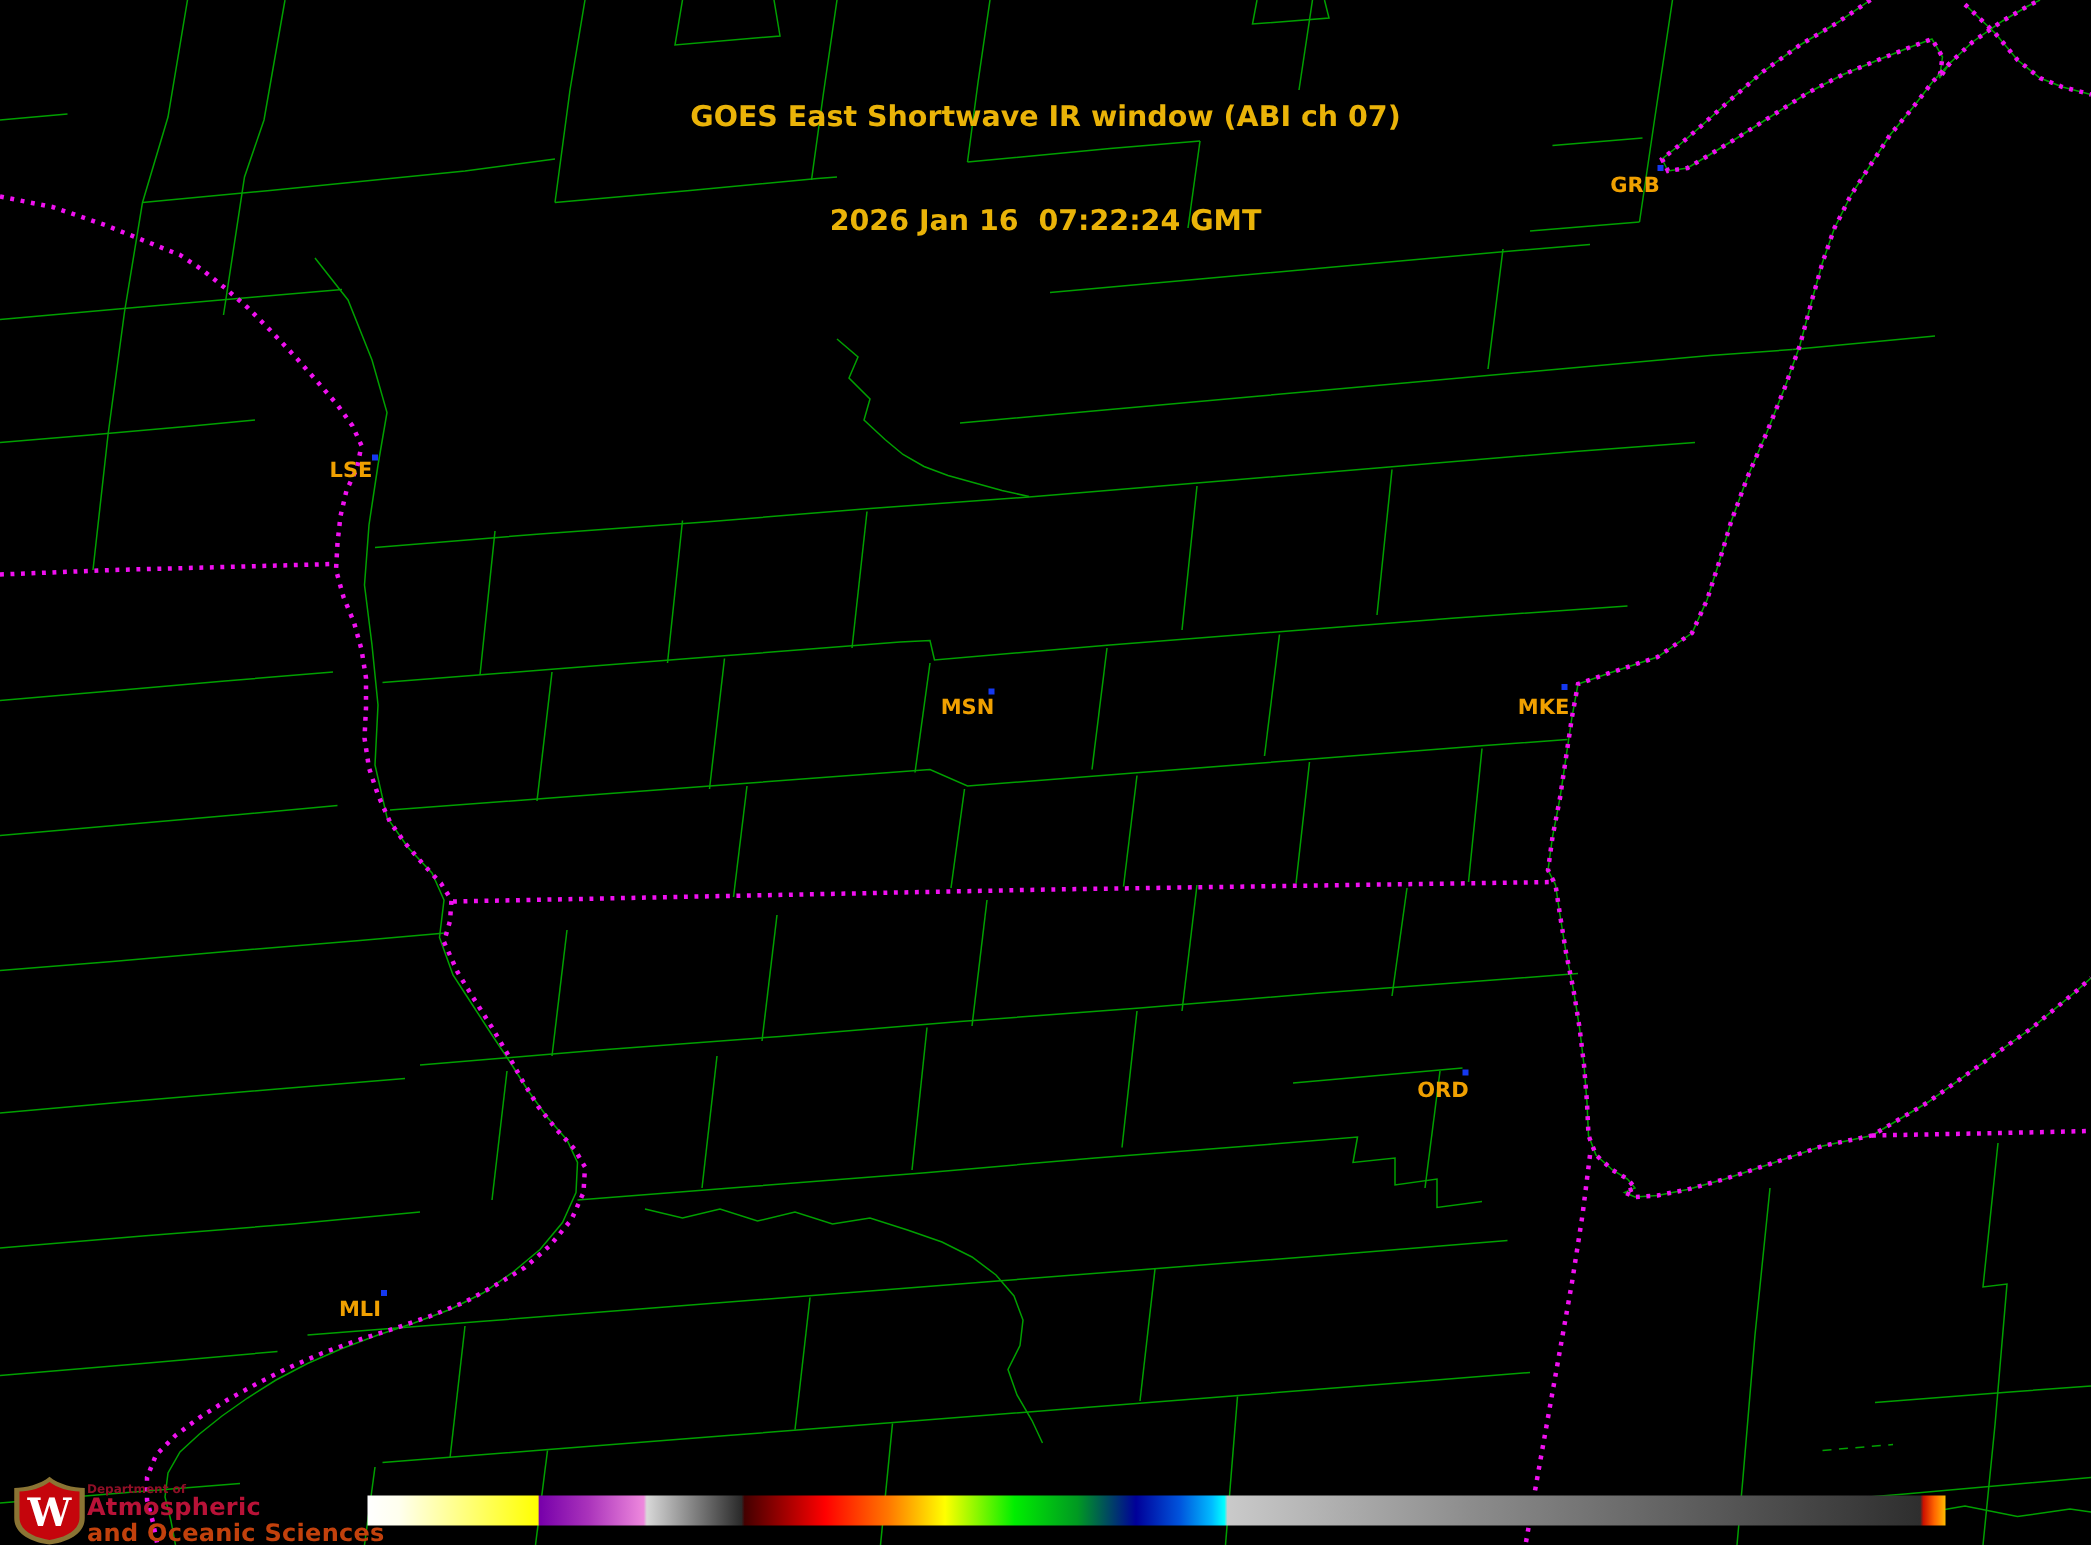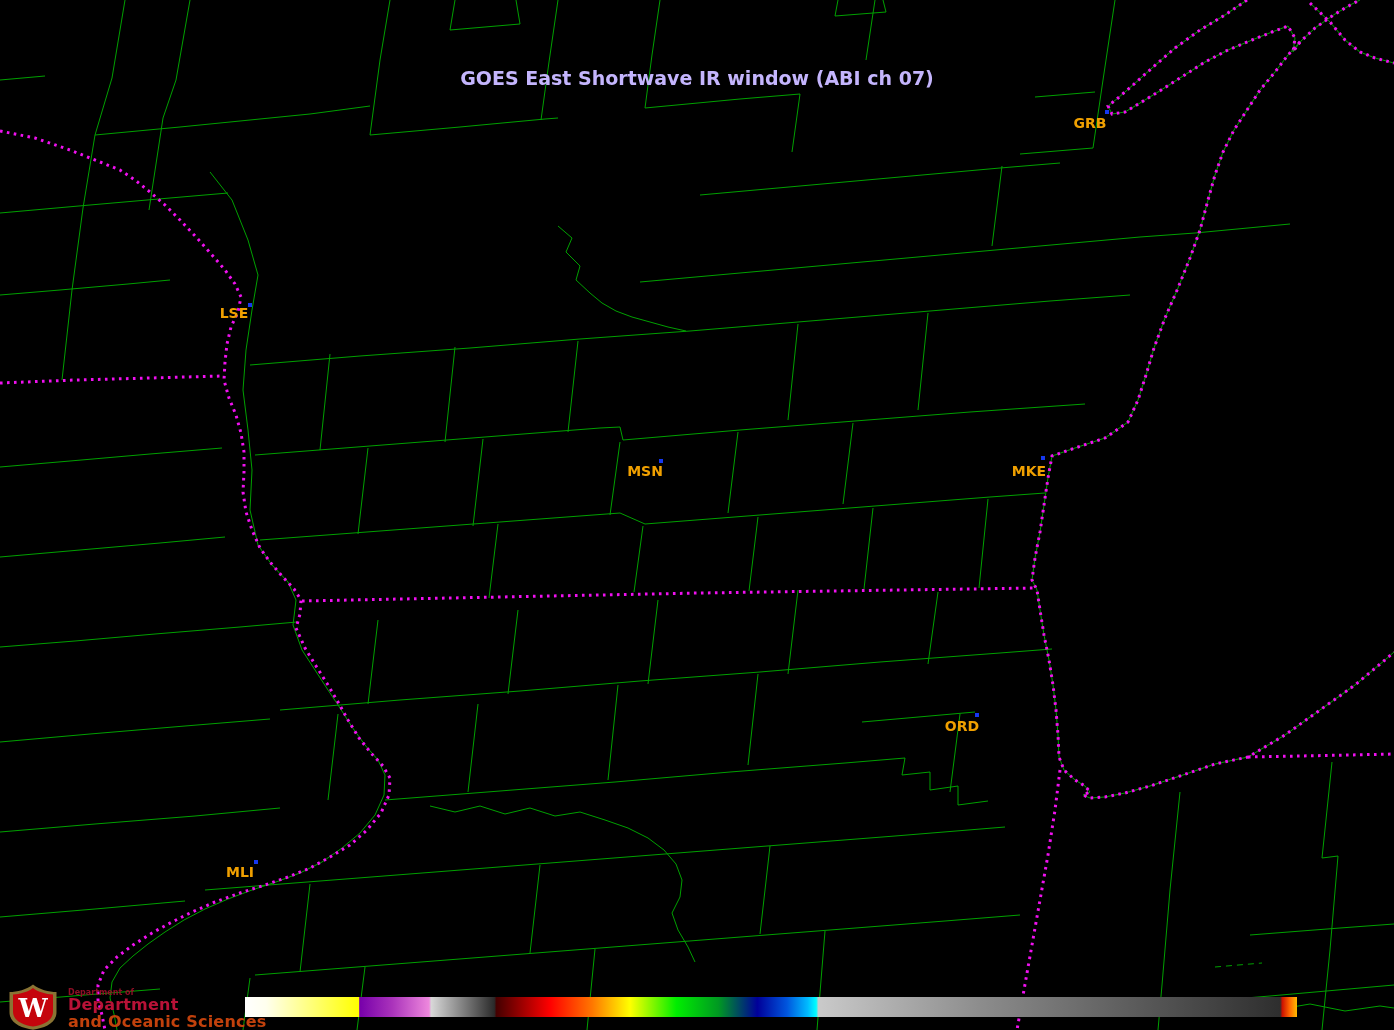--- a/index.html
+++ b/index.html
@@ -3,21 +3,21 @@
 <meta charset="utf-8">
 <style>
   html,body{margin:0;padding:0;background:#000;}
   #screen{position:relative;width:1394px;height:1030px;background:#000;overflow:hidden;
           font-family:"DejaVu Sans","Liberation Sans",sans-serif;}
   #map-svg{position:absolute;left:0;top:0;}
   .title-block{position:absolute;left:0;right:0;top:21px;text-align:center;
                font-weight:bold;font-size:19px;line-height:23px;white-space:pre;}
   #colorbar{position:absolute;}
   .logo{position:absolute;left:8px;top:984px;display:flex;align-items:flex-start;}
-  .logo-text{margin-left:10px;line-height:1.05;}
+  .logo-text{line-height:1.05;}
   .logo-dept{font-size:8px;font-weight:bold;margin-top:5px;}
   .logo-name{font-size:16px;font-weight:bold;letter-spacing:.2px;}
 </style>
 </head>
 <body>
 
 <div id="screen">
 
   <svg id="map-svg" width="1394" height="1030" viewBox="0 0 1394 1030">
       <polyline points="0,80 45,76" fill="none" stroke="#00A000" stroke-width="1"></polyline>
@@ -117,32 +117,33 @@
       <rect x="659" y="459" width="4" height="4" fill="#1538F0"></rect>
       <text x="645" y="476" text-anchor="middle" fill="#F0A000" style="font-family:&quot;DejaVu Sans&quot;,&quot;Liberation Sans&quot;,sans-serif;font-size:14px;font-weight:bold;">MSN</text>
       <rect x="1041" y="456" width="4" height="4" fill="#1538F0"></rect>
       <text x="1029" y="476" text-anchor="middle" fill="#F0A000" style="font-family:&quot;DejaVu Sans&quot;,&quot;Liberation Sans&quot;,sans-serif;font-size:14px;font-weight:bold;">MKE</text>
       <rect x="975" y="713" width="4" height="4" fill="#1538F0"></rect>
       <text x="962" y="731" text-anchor="middle" fill="#F0A000" style="font-family:&quot;DejaVu Sans&quot;,&quot;Liberation Sans&quot;,sans-serif;font-size:14px;font-weight:bold;">ORD</text>
       <rect x="254" y="860" width="4" height="4" fill="#1538F0"></rect>
       <text x="240" y="877" text-anchor="middle" fill="#F0A000" style="font-family:&quot;DejaVu Sans&quot;,&quot;Liberation Sans&quot;,sans-serif;font-size:14px;font-weight:bold;">MLI</text>
     </svg>
 
-  <div class="title-block" style="color: #c4b5fd;">
+  <div class="title-block" style="color: #eab308;">
     <div>GOES East Shortwave IR window (ABI ch 07)</div>
+    <div>2026 Jan 16  07:22:24 GMT</div>
   </div>
 
   <div id="colorbar" style="left: 245px; top: 997px; width: 1052px; height: 20px; background: linear-gradient(to right, rgb(255, 255, 255) 0%, rgb(255, 255, 238) 2%, rgb(255, 255, 0) 10.8%, rgb(119, 0, 170) 10.9%, rgb(170, 51, 187) 14%, rgb(238, 136, 221) 17.5%, rgb(216, 216, 216) 17.7%, rgb(42, 42, 42) 23.7%, rgb(68, 0, 0) 23.9%, rgb(255, 0, 0) 29%, rgb(255, 119, 0) 33%, rgb(255, 255, 0) 36.6%, rgb(0, 238, 0) 41%, rgb(0, 153, 34) 45%, rgb(0, 0, 153) 48.7%, rgb(0, 85, 221) 51.5%, rgb(0, 187, 255) 53.5%, rgb(0, 255, 255) 54.3%, rgb(202, 202, 202) 54.5%, rgb(140, 140, 140) 70%, rgb(90, 90, 90) 85%, rgb(46, 46, 46) 98.4%, rgb(204, 17, 0) 98.6%, rgb(255, 102, 0) 99.3%, rgb(255, 187, 0) 100%);"></div>
 
   <div class="logo">
     <svg width="50" height="46" viewBox="0 0 50 46">
       <path d="M25,0.5 C31,5.5 41,8 48.5,8 L48.5,28 C48.5,39 37,44 25,45.7 C13,44 1.5,39 1.5,28 L1.5,8 C9,8 19,5.5 25,0.5 Z" fill="#8A7434"></path>
       <path d="M25,4 C30,8 38,10.2 45,10.4 L45,27.5 C45,36.5 35.5,41 25,42.6 C14.5,41 5,36.5 5,27.5 L5,10.4 C12,10.2 20,8 25,4 Z" fill="#C5050C"></path>
       <text x="25" y="33" text-anchor="middle" style="font-family:'DejaVu Serif','Liberation Serif',serif;font-weight:bold;font-size:26px;" fill="#FFFFFF">W</text>
     </svg>
     <div class="logo-text">
       <div class="logo-dept" style="color: rgb(143, 15, 38);">Department of</div>
-      <div class="logo-name" style="color: rgb(184, 18, 55);">Department</div>
+      <div class="logo-name" style="color: rgb(184, 18, 55);">Atmospheric</div>
       <div class="logo-name" style="color: #c2410c;">and Oceanic Sciences</div>
     </div>
   </div>
 
 </div>
 
 </body></html>

